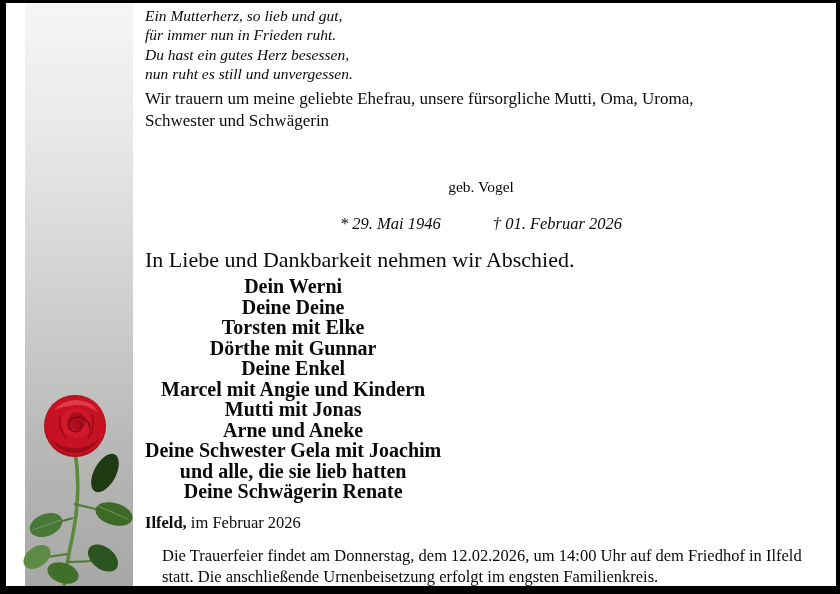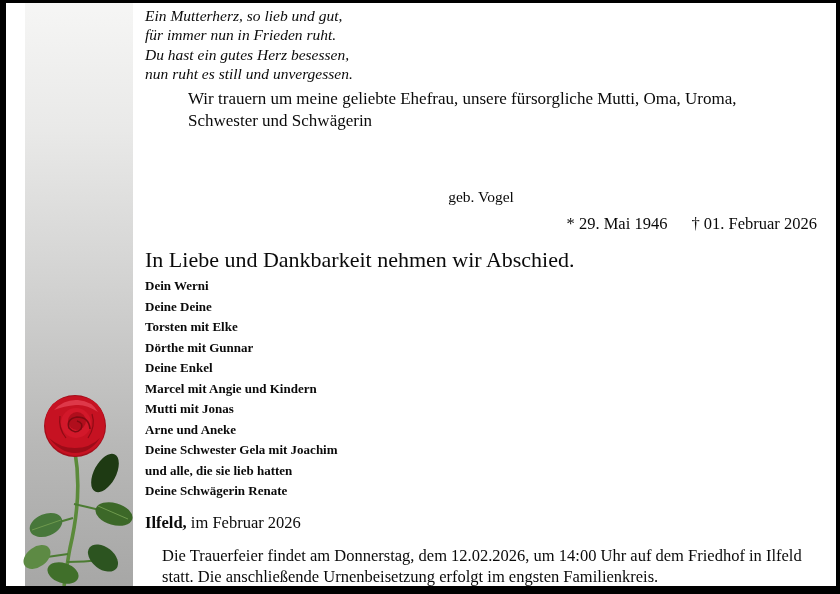--- a/index.html
+++ b/index.html
@@ -23,26 +23,26 @@
   .gray-column{
     position:absolute;left:25px;top:0;width:108px;height:594px;
     background:linear-gradient(180deg,#f6f6f5 0%,#e9e9e8 22%,#d2d2d1 48%,#b8b8b7 75%,#a6a6a5 100%);
     z-index:1;
   }
   .rose{position:absolute;left:16px;top:386px;width:124px;height:200px;z-index:2;}
 
   
   .text-area{position:absolute;left:145px;top:0;width:680px;height:594px;z-index:3;}
   .poem{position:absolute;left:0;top:6px;font-style:italic;font-size:15.5px;line-height:19.4px;}
-  .intro{position:absolute;left:0;top:88px;font-size:17px;line-height:21.5px;margin-left:43px;}
+  .intro{position:absolute;left:0;top:88px;font-size:17px;line-height:21.5px;}
   .name-line{position:absolute;left:0;top:148px;width:672px;text-align:center;font-size:34px;font-weight:bold;letter-spacing:.5px;}
-  .maiden-line{position:absolute;left:0;top:188px;width:672px;text-align:center;font-size:15.5px;}
-  .dates-line{position:absolute;left:0;top:214px;width:672px;display:flex;justify-content:flex-end;gap:24px;font-size:16.5px;}
+  .maiden-line{position:absolute;left:0;top:178px;width:672px;text-align:center;font-size:15.5px;}
+  .dates-line{position:absolute;left:0;top:214px;width:672px;display:flex;justify-content:center;gap:52px;font-size:16.5px;font-style:italic;}
   .farewell{position:absolute;left:0;top:247px;font-size:22px;}
-  .mourners{position:absolute;left:0;top:276px;font-size:13px;font-weight:bold;line-height:20.5px;}
+  .mourners{position:absolute;left:0;top:276px;font-size:20px;font-weight:bold;line-height:20.5px;text-align:center;}
   .place-line{position:absolute;left:0;top:513px;font-size:16.5px;}
   .place-bold{font-weight:bold;}
   .funeral{position:absolute;left:17px;top:545px;font-size:16.5px;line-height:21px;}
 </style>
 </head>
 <body>
 
 <div class="page">
 
   <div class="bar bar-top"></div>

